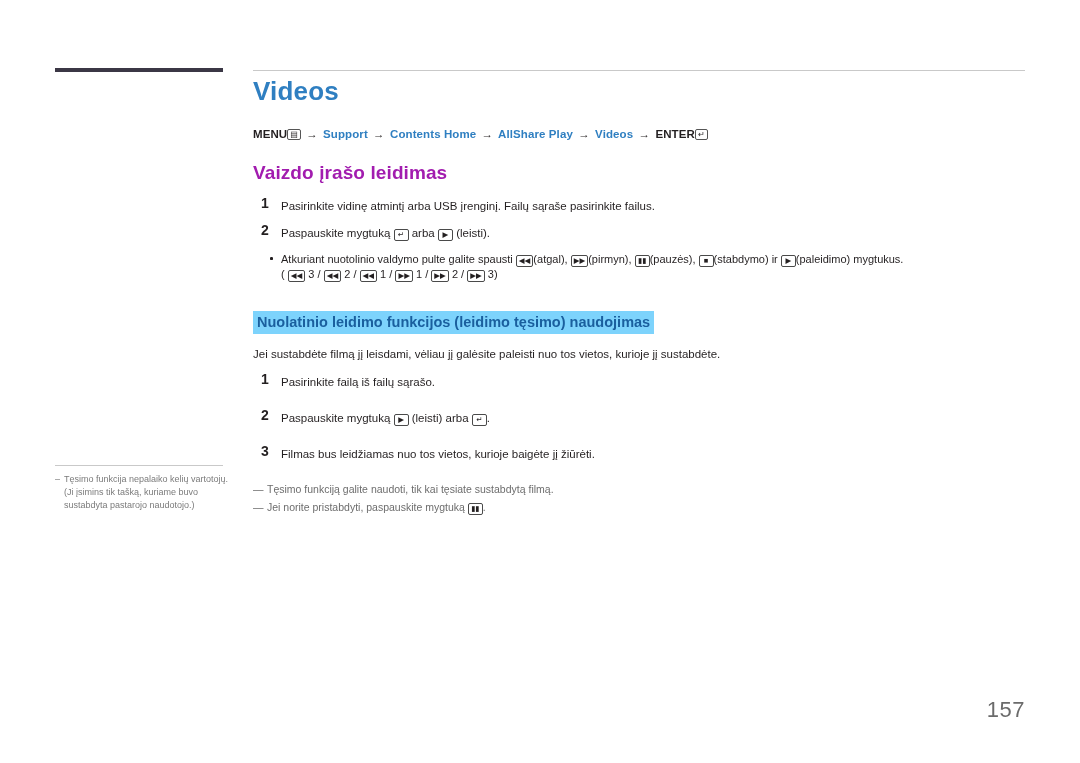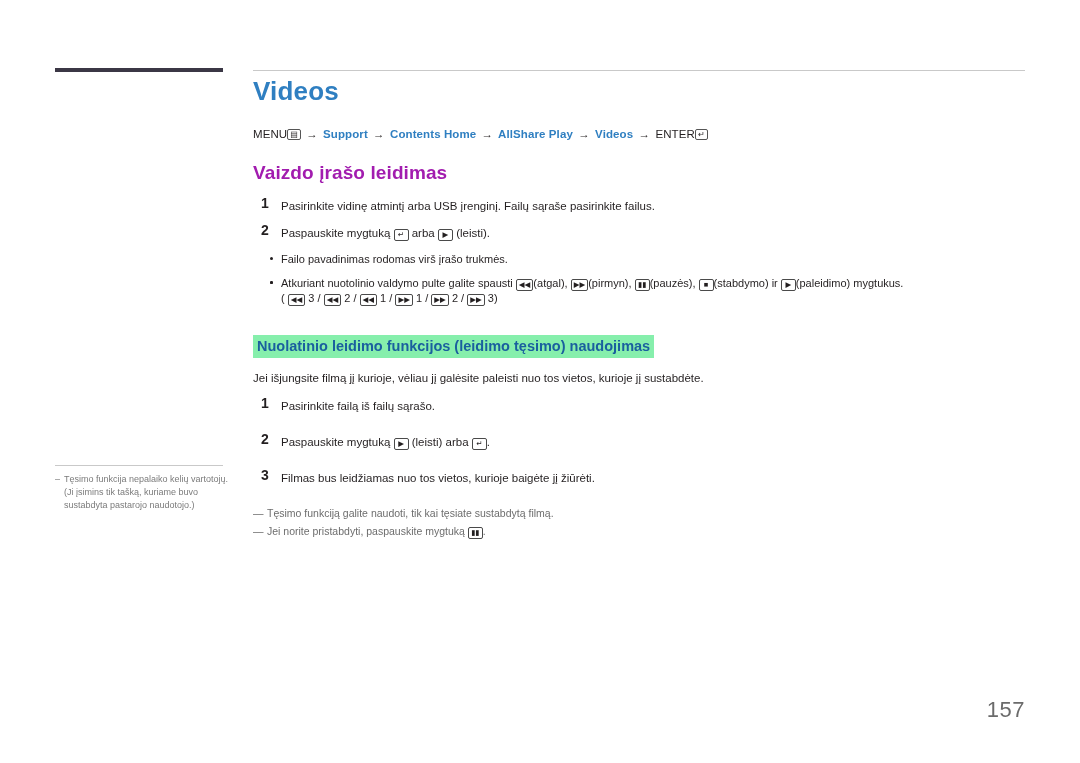--- a/index.html
+++ b/index.html
@@ -126,21 +126,21 @@
     position: absolute;
     left: 17px;
     top: 5px;
     width: 3px;
     height: 3px;
     background: #231f20;
     border-radius: 50%;
   }
   .highlight {
     display: inline-block;
-    background: #86efac;
+    background: #7dd3fc;
     color: #1a5f9e;
     font-weight: bold;
     font-size: 14.5px;
     line-height: 20px;
     padding: 1px 4px 2px 4px;
     margin-top: 20px;
   }
   .para {
     font-size: 11.5px;
     line-height: 16px;
@@ -228,21 +228,21 @@
     line-height: 9px;
     font-size: 7.5px;
     text-align: center;
     padding: 0 2px;
     vertical-align: 0px;
     background: #fff;
     color: #231f20;
   }
   .tri-r { display:inline-block; width:0; height:0; border-left:5px solid #231f20; border-top:3.5px solid transparent; border-bottom:3.5px solid transparent; vertical-align:0px;}
   .tri-l { display:inline-block; width:0; height:0; border-right:5px solid #231f20; border-top:3.5px solid transparent; border-bottom:3.5px solid transparent; vertical-align:0px;}
-  .bold { font-weight: normal; }
+  .bold { font-weight: bold; }
 </style>
 </head>
 <body>
 
 <div class="page">
 
   <div class="left-rule"></div>
   <div class="top-rule"></div>
 
   <div class="main">
@@ -276,36 +276,32 @@
         <span class="gbox">↵</span>
         <span>arba</span>
         <span class="gbox">▶</span>
         <span>(leisti).</span>
       </li>
     </ol>
 
     <ul class="bullets">
       <li>
         <span class="dot"></span>
-        <span>Failo pavadinimas rodomas virš įrašo trukmės.</span>
-      </li>
-      <li>
-        <span class="dot"></span>
       </li>
       <li>
         <span class="dot"></span>
         <span>Atkuriant nuotolinio valdymo pulte galite spausti <span class="gbox">◀◀</span>(atgal), <span class="gbox">▶▶</span>(pirmyn), <span class="gbox">▮▮</span>(pauzės), <span class="gbox">■</span>(stabdymo) ir <span class="gbox">▶</span>(paleidimo) mygtukus.<br>( <span class="gbox">◀◀</span> 3 / <span class="gbox">◀◀</span> 2 / <span class="gbox">◀◀</span> 1 / <span class="gbox">▶▶</span> 1 / <span class="gbox">▶▶</span> 2 / <span class="gbox">▶▶</span> 3)</span>
       </li>
     </ul>
 
     <div>
       <span class="highlight">Nuolatinio leidimo funkcijos (leidimo tęsimo) naudojimas</span>
     </div>
 
-    <div class="para">Jei išjungsite filmą jį kurioje, vėliau jį galėsite paleisti nuo tos vietos, kurioje jį sustabdėte.</div>
+    <div class="para">Jei sustabdėte filmą jį leisdami, vėliau jį galėsite paleisti nuo tos vietos, kurioje jį sustabdėte.</div>
 
     <ol class="steps2">
       <li>
         <span class="num">1</span>
         <span>Pasirinkite failą iš failų sąrašo.</span>
       </li>
       <li>
         <span class="num">2</span>
         <span>Paspauskite mygtuką</span>
         <span class="gbox">▶</span>

